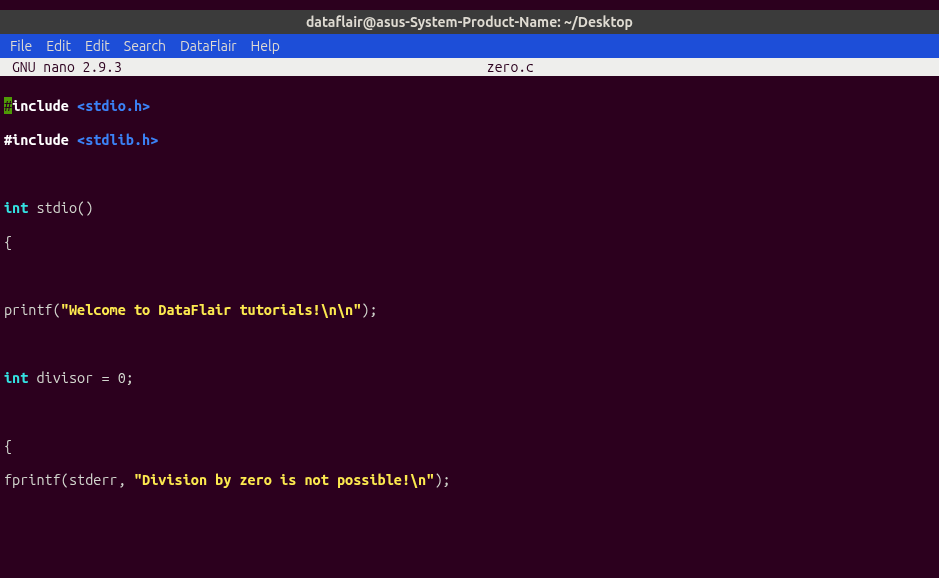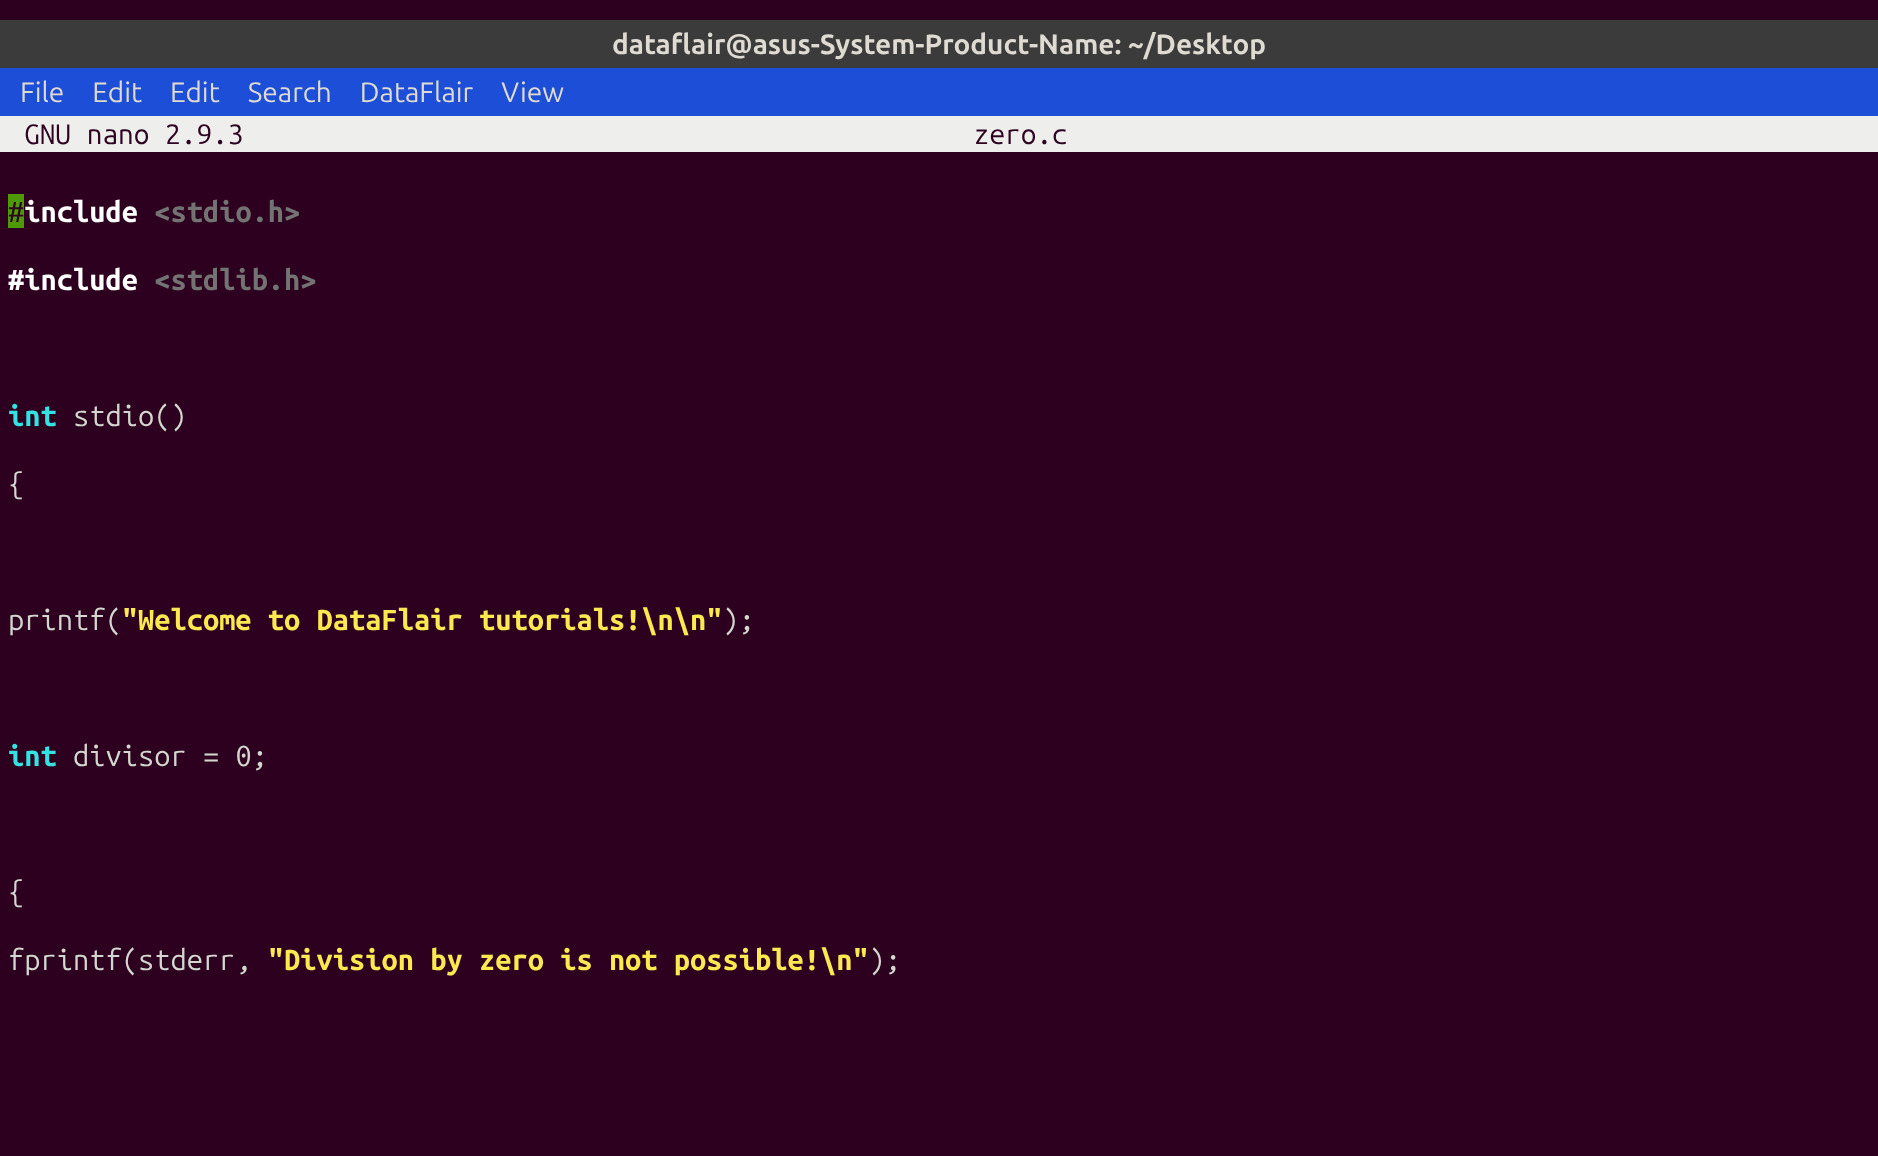--- a/index.html
+++ b/index.html
@@ -52,40 +52,40 @@
     background:#2c001e;
     padding:4px 4px;
     font-family:"Ubuntu Mono","DejaVu Sans Mono",monospace;
     font-size:14.5px;
     line-height:17px;
     white-space:pre;
   }
   .kw  { color:#34e2e2; font-weight:bold; }   
   .pp  { color:#ffffff; font-weight:bold; }   
   .str { color:#fce94f; font-weight:bold; }   
-  .hdr { color:#737373; font-weight:bold; }
+  .hdr { color:#3b82f6; font-weight:bold; }
   .cursor {
     background:#4e9a06;
     color:#2c001e;
   }
 </style>
 </head>
 <body>
 
 <div class="titlebar">
   <span>dataflair@asus-System-Product-Name: ~/Desktop</span>
 </div>
 
 <div class="menubar">
   <span>File</span>
   <span>Edit</span>
   <span>Edit</span>
   <span>Search</span>
   <span>DataFlair</span>
-  <span>View</span>
+  <span>Help</span>
 </div>
 
 <div class="nanobar">
   <span class="left">  GNU nano 2.9.3</span>
   <span class="spacer1"></span>
   <span class="center">zero.c</span>
   <span class="spacer2"></span>
 </div>
 
 <div class="editor">

